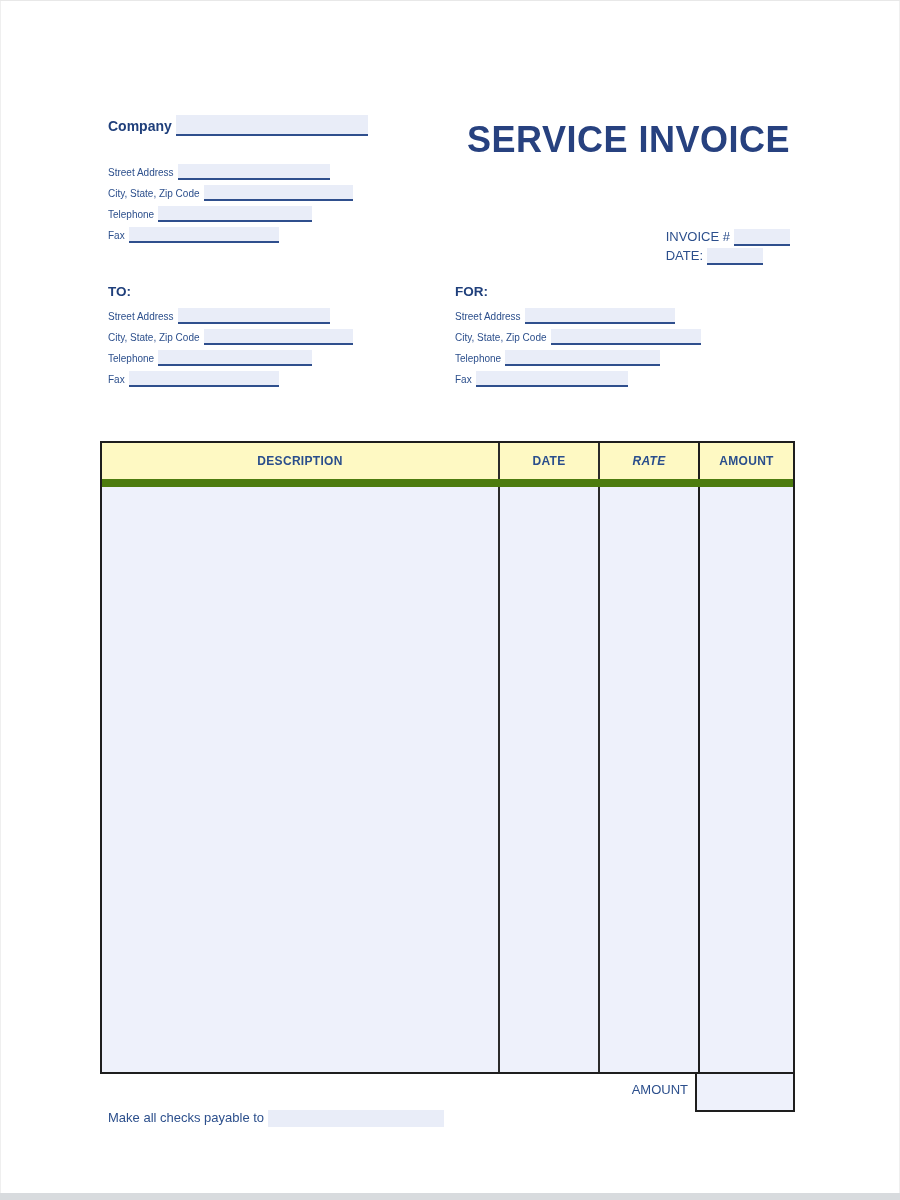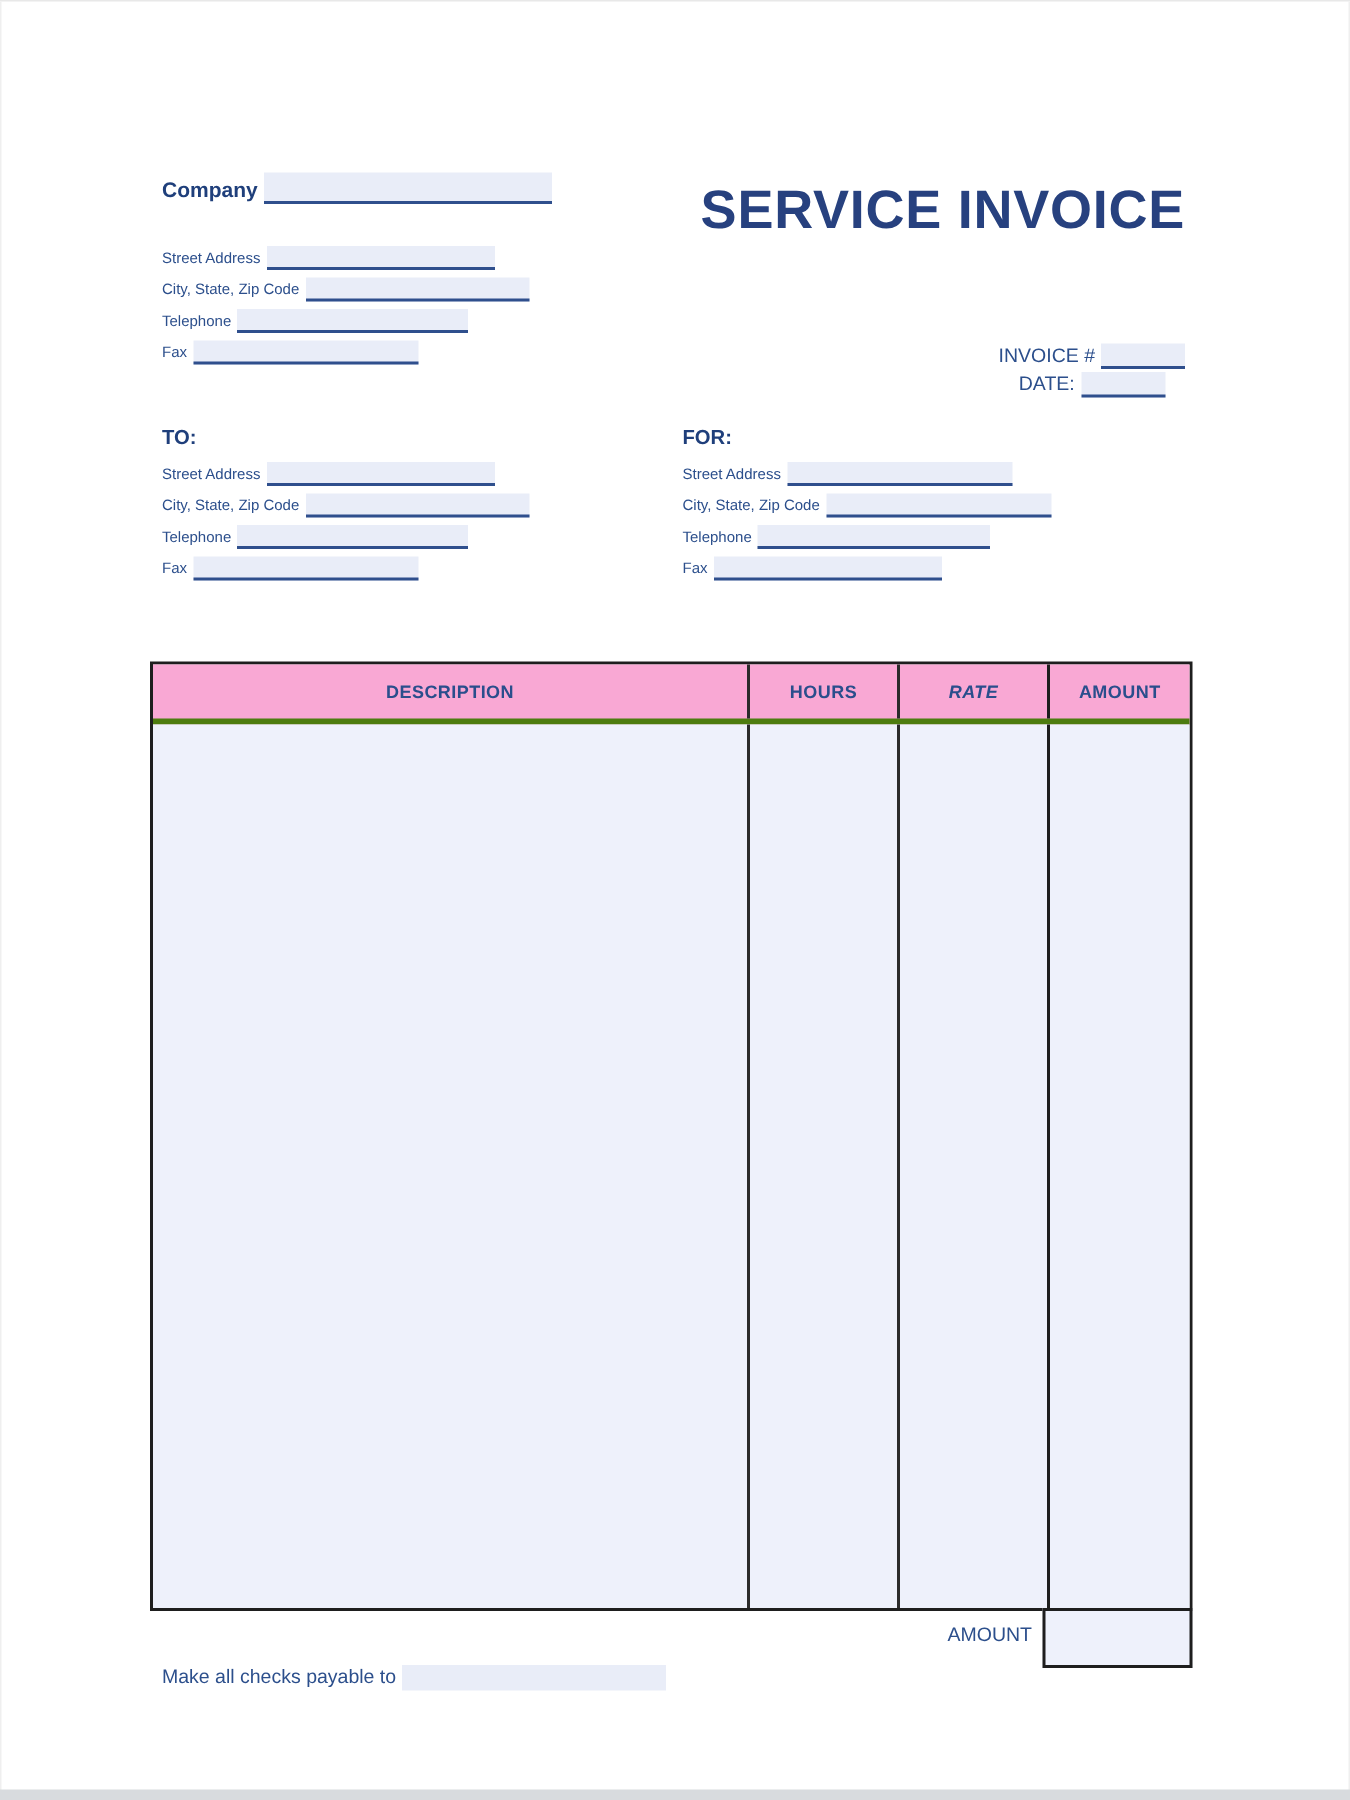--- a/index.html
+++ b/index.html
@@ -52,38 +52,38 @@
   #for-heading { left:455px; top:283px;text-align:right; }
 
   .doc-title {
     position:absolute; right:110px; top:118px;
     font-size:36px; font-weight:bold; color:#27417f;
     letter-spacing:0.5px; white-space:nowrap;
   }
 
   .meta-block {
     position:absolute; right:110px; top:226px;
-    text-align:center; font-size:13px; line-height:19px;
+    text-align:left; font-size:13px; line-height:19px;
     color:#2c4f8c; white-space:nowrap;
   }
   .meta-block .field { width:56px; }
 
   
   .invoice-table {
     position:absolute; left:100px; top:440px;
     width:695px; height:633px;
     box-sizing:border-box;
     border:2px solid #1e1e1e;
     background:#ffffff;
     display:flex; flex-direction:column;
   }
   .t-head {
     display:flex; height:36px;
-    border-bottom:4px solid #4d7c0f;
-    background:#f9a8d4;
+    border-bottom:8px solid #4d7c0f;
+    background:#fef9c3;
   }
   .t-body { display:flex; flex:1; }
   .cell { box-sizing:border-box; }
   .col-desc   { width:396px; }
   .col-hours  { width:100px; border-left:2px solid #2b2b2b; }
   .col-rate   { width:100px; border-left:2px solid #2b2b2b;font-style:italic; }
   .col-amount { flex:1;      border-left:2px solid #1e1e1e; }
   .t-head .cell {
     display:flex; align-items:center; justify-content:center;
     font-size:12px; font-weight:bold; color:#2a4e8c;
@@ -182,21 +182,21 @@
       <span>Telephone</span><span class="field w-tel2"></span>
     </div>
     <div>
       <span>Fax</span><span class="field w-fax2"></span>
     </div>
   </div>
 
   <div class="invoice-table">
     <div class="t-head">
       <div class="cell col-desc">DESCRIPTION</div>
-      <div class="cell col-hours">HOURS</div>
+      <div class="cell col-hours">DATE</div>
       <div class="cell col-rate">RATE</div>
       <div class="cell col-amount">AMOUNT</div>
     </div>
     <div class="t-body">
       <div class="cell col-desc"></div>
       <div class="cell col-hours"></div>
       <div class="cell col-rate"></div>
       <div class="cell col-amount"></div>
     </div>
   </div>

